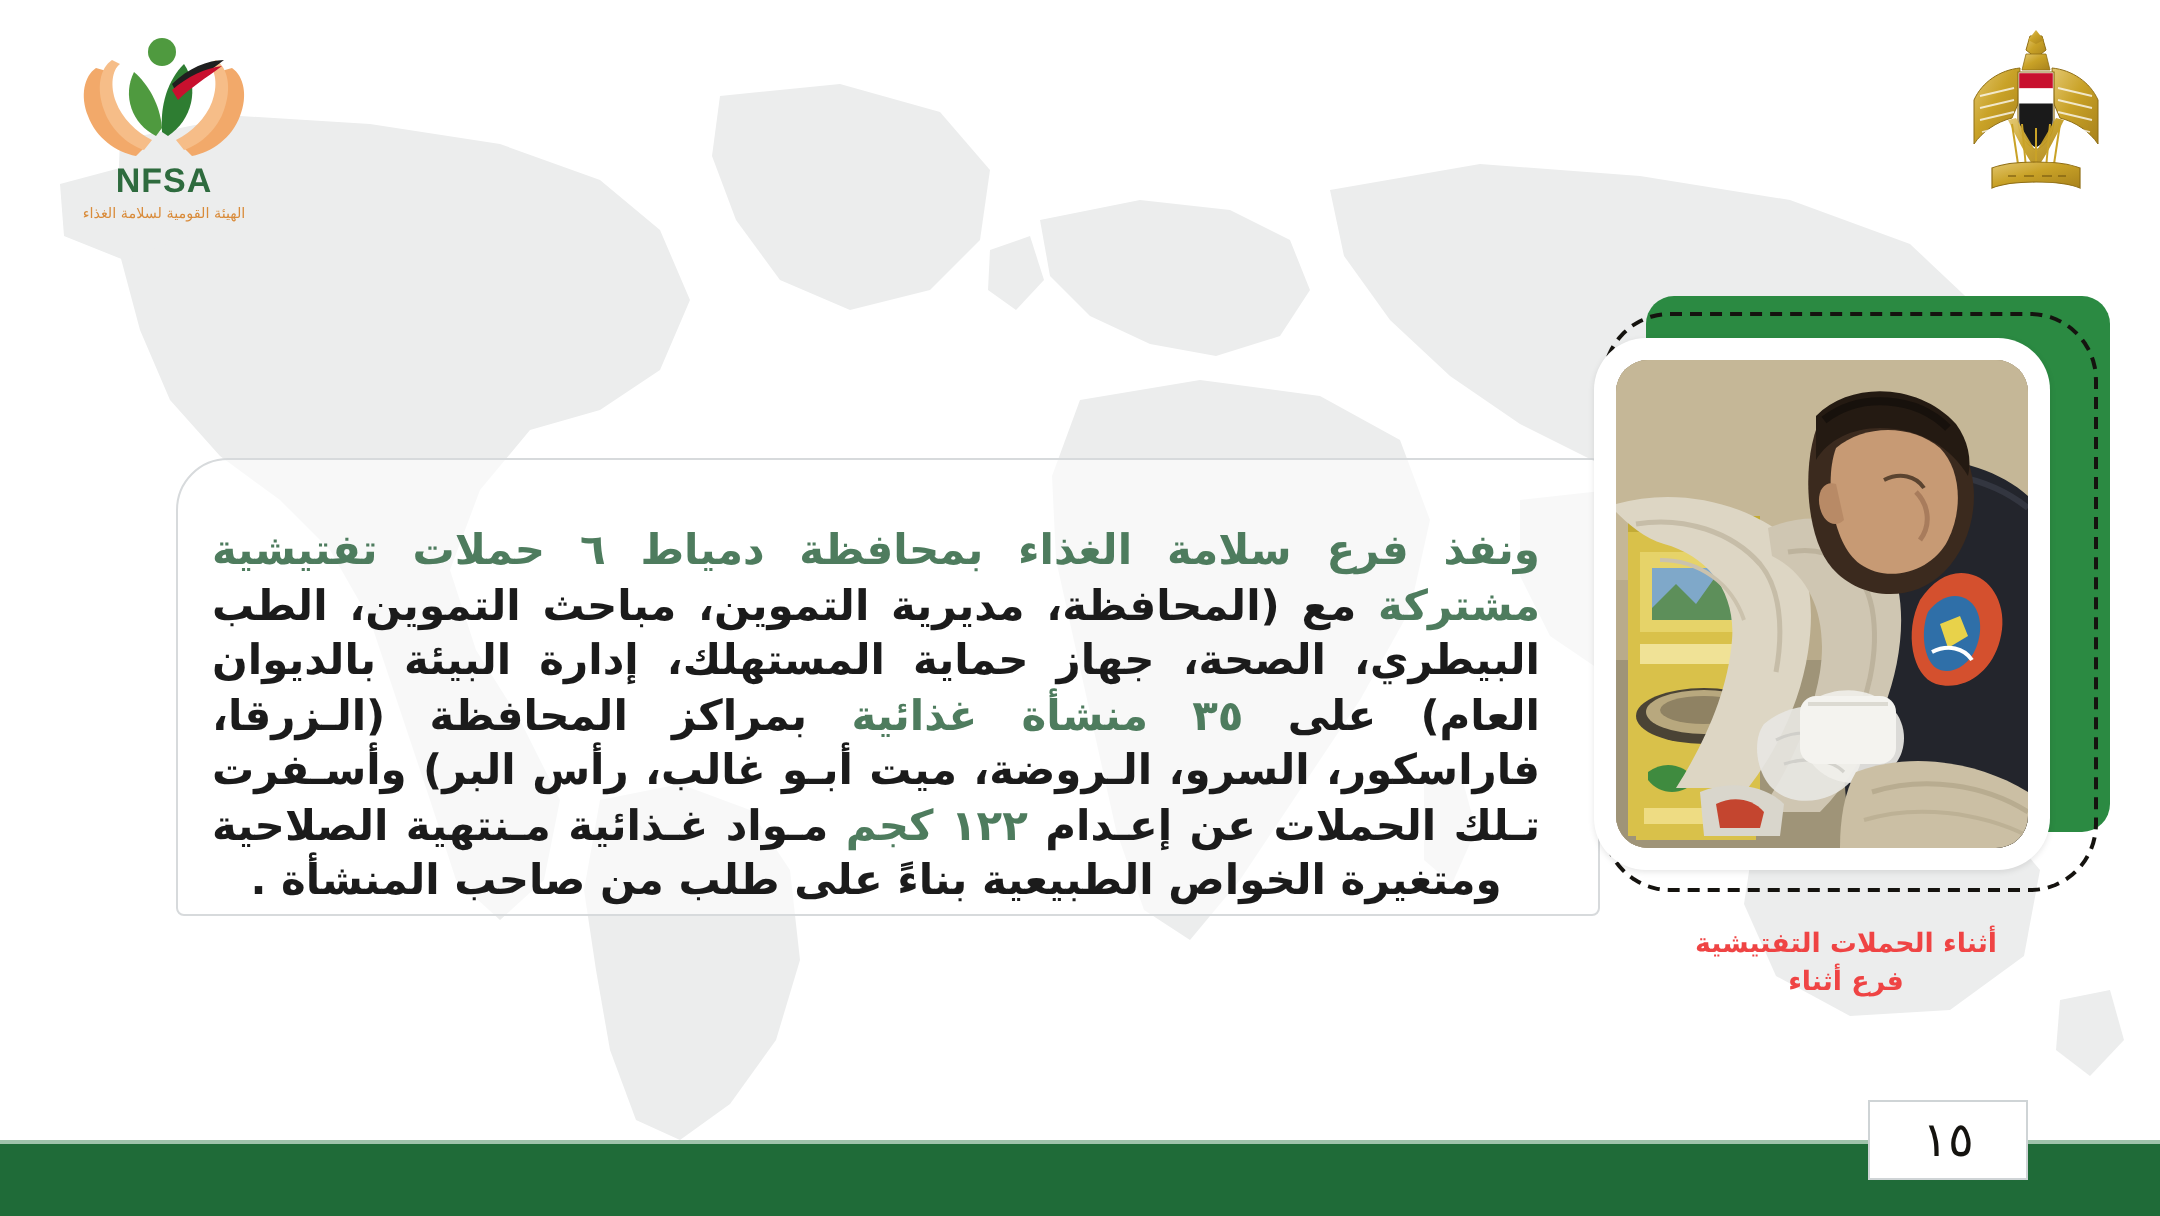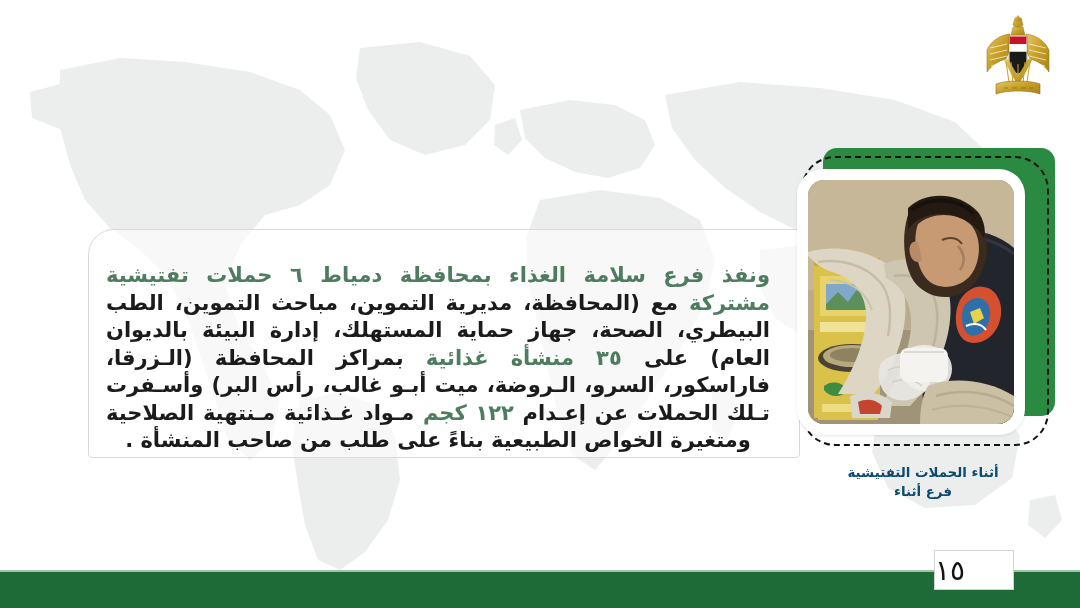--- a/index.html
+++ b/index.html
@@ -183,22 +183,22 @@
   #page-box {
     position: absolute;
     right: 66px;
     bottom: 18px;
     width: 80px;
     height: 40px;
     background: #ffffff;
     border: 1px solid #cfd4d6;
     display: flex;
     align-items: center;
-    justify-content: flex-end;
-    font-size: 28px;
+    justify-content: center;
+    font-size: 24px;
     color: #15130f;
     letter-spacing: 1px;
   }
 </style>
 </head>
 <body>
 
 <div id="slide">
 
   <svg id="worldmap" viewBox="0 0 1080 580" preserveAspectRatio="none">
@@ -227,20 +227,41 @@
       <path d="M1030 500 L1055 495 L1062 520 L1045 538 L1028 525 Z"></path>
 
       <path d="M965 175 L985 165 L995 190 L982 215 L968 205 Z"></path>
 
       <path d="M495 125 L515 118 L522 140 L508 155 L494 145 Z"></path>
 
       <path d="M712 390 L730 385 L738 415 L726 442 L712 430 Z"></path>
     </g>
   </svg>
 
+  <div id="nfsa-logo">
+    <svg id="nfsa-mark" viewBox="0 0 96 66">
+
+      <path d="M14 20 C8 24 6 34 10 44 C14 55 24 62 34 64 L40 58 C30 55 22 48 19 40 C16 33 17 26 21 22 Z" fill="#f2a96a"></path>
+      <path d="M22 16 C16 20 14 30 18 41 C21 50 29 58 38 61 L42 56 C34 52 27 45 24 37 C21 29 22 21 26 18 Z" fill="#f6bd88"></path>
+
+      <path d="M82 20 C88 24 90 34 86 44 C82 55 72 62 62 64 L56 58 C66 55 74 48 77 40 C80 33 79 26 75 22 Z" fill="#f2a96a"></path>
+      <path d="M74 16 C80 20 82 30 78 41 C75 50 67 58 58 61 L54 56 C62 52 69 45 72 37 C75 29 74 21 70 18 Z" fill="#f6bd88"></path>
+
+      <path d="M44 54 C32 48 27 34 33 22 C40 28 46 38 47 50 Z" fill="#4f9a3f"></path>
+
+      <path d="M50 54 C62 46 66 30 58 18 C50 26 46 38 47 52 Z" fill="#2e7d32"></path>
+
+      <path d="M52 28 C60 20 70 16 78 16 C70 22 62 28 55 34 Z" fill="#1f1f1f"></path>
+      <path d="M52 31 C60 24 69 20 77 19 C69 25 61 30 55 36 Z" fill="#c8102e"></path>
+
+      <circle cx="47" cy="12" r="7" fill="#4f9a3f"></circle>
+    </svg>
+    <div id="nfsa-word" style="color: rgb(46, 107, 62);">NFSA</div>
+    <div id="nfsa-sub" style="color: rgb(217, 139, 58);">الهيئة القومية لسلامة الغذاء</div>
+  </div>
 
   <div id="egypt-emblem">
     <svg viewBox="0 0 72 92">
       <defs>
         <linearGradient id="gold" x1="0" y1="0" x2="1" y2="1">
           <stop offset="0%" stop-color="#e3c770"></stop>
           <stop offset="45%" stop-color="#c9a227"></stop>
           <stop offset="100%" stop-color="#a8821c"></stop>
         </linearGradient>
       </defs>
@@ -359,21 +380,21 @@
           <path d="M50 222 C58 218 68 219 74 226 L72 234 L52 234 Z" fill="#c4452f"></path>
 
           <path d="M120 206 C146 196 180 200 206 216 L206 244 L112 244 C112 230 114 216 120 206 Z" fill="#cbbfa4"></path>
           <path d="M128 216 C154 208 184 212 206 226" fill="none" stroke="#b8ac90" stroke-width="2.5"></path>
           <path d="M124 230 C150 222 182 226 206 238" fill="none" stroke="#bdb195" stroke-width="2"></path>
         </svg>
       </div>
     </div>
   </div>
 
-  <div id="caption" style="color: #0c4a6e;">
+  <div id="caption" style="color: #ef4444;">
     <div>أثناء الحملات التفتيشية</div>
     <div>فرع أثناء</div>
   </div>
 
   <div id="footer-hairline" style="background: rgb(159, 195, 171);"></div>
   <div id="footer-bar" style="background: rgb(31, 107, 56);"></div>
   <div id="page-box">
     <span>١٥</span>
   </div>
 

